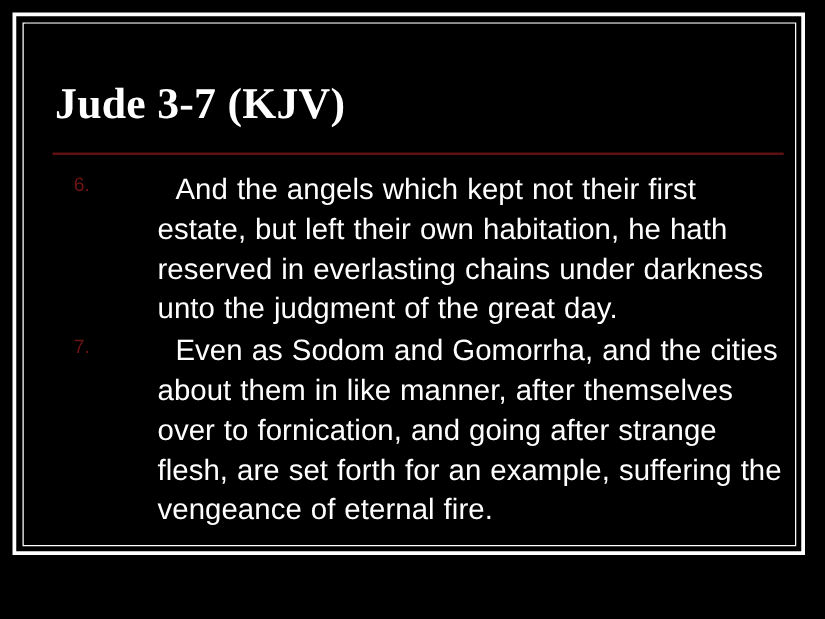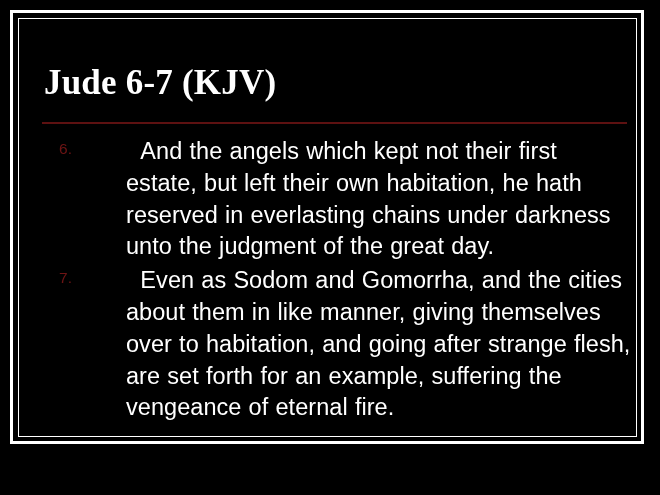--- a/index.html
+++ b/index.html
@@ -119,32 +119,32 @@
 </head>
 <body>
 
 <div id="slide">
 
   <div class="frame-outer"></div>
   <div class="frame-inner"></div>
 
   <div class="content">
 
-    <div class="title">Jude 6-7 (KJV)</div>
+    <div class="title">Jude 3-7 (KJV)</div>
 
     <div class="title-rule"></div>
 
     <div class="verses">
 
       <div class="verse">
         <span class="marker">6.</span>
         <span class="vtext">And the angels which kept not their first estate, but left their own habitation, he hath reserved in everlasting chains under darkness unto the judgment of the great day.</span>
       </div>
 
       <div class="verse">
         <span class="marker">7.</span>
-        <span class="vtext">Even as Sodom and Gomorrha, and the cities about them in like manner, giving themselves over to habitation, and going after strange flesh, are set forth for an example, suffering the vengeance of eternal fire.</span>
+        <span class="vtext">Even as Sodom and Gomorrha, and the cities about them in like manner, after themselves over to fornication, and going after strange flesh, are set forth for an example, suffering the vengeance of eternal fire.</span>
       </div>
 
     </div>
 
   </div>
 </div>
 
 </body></html>

